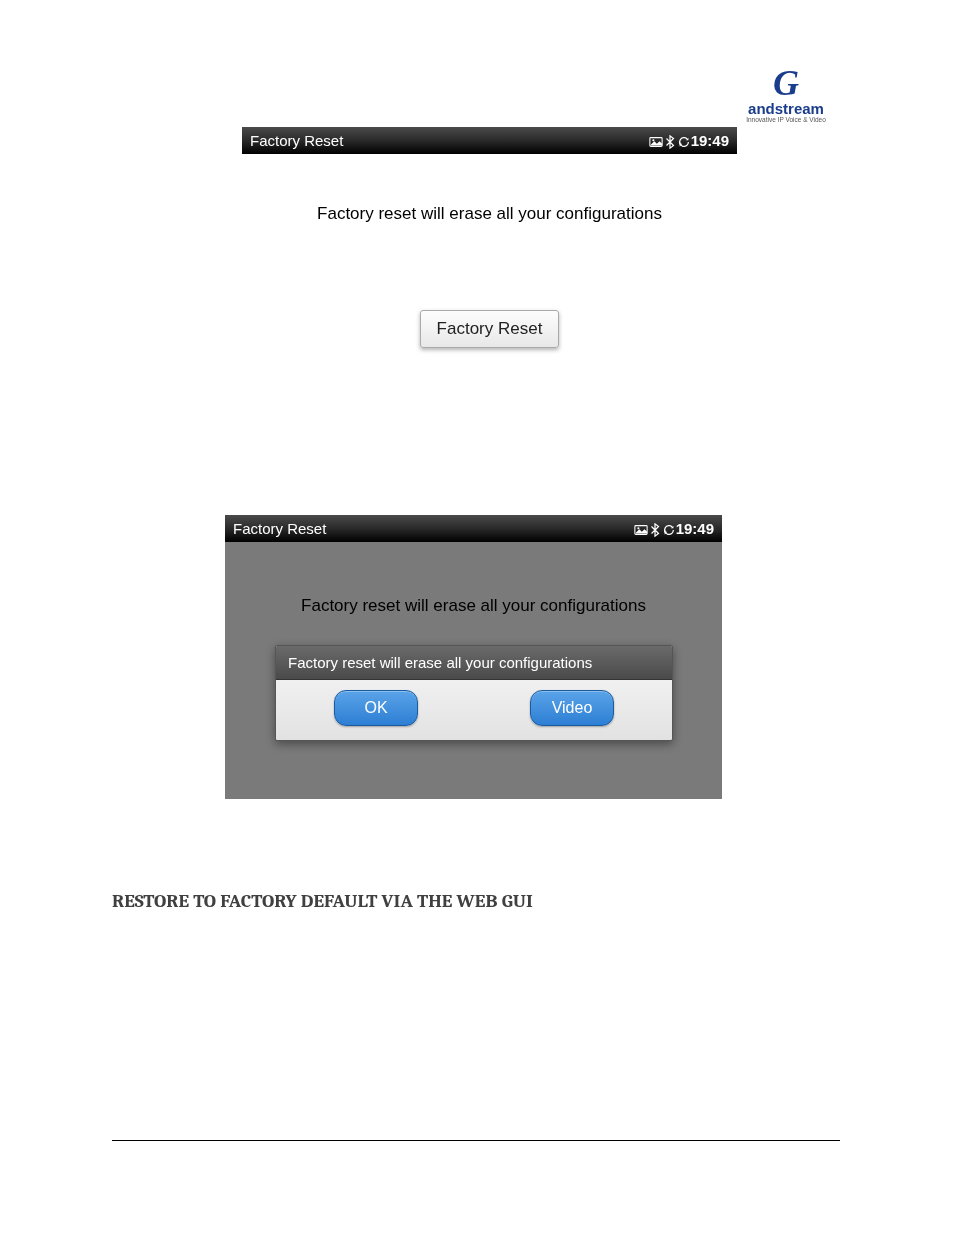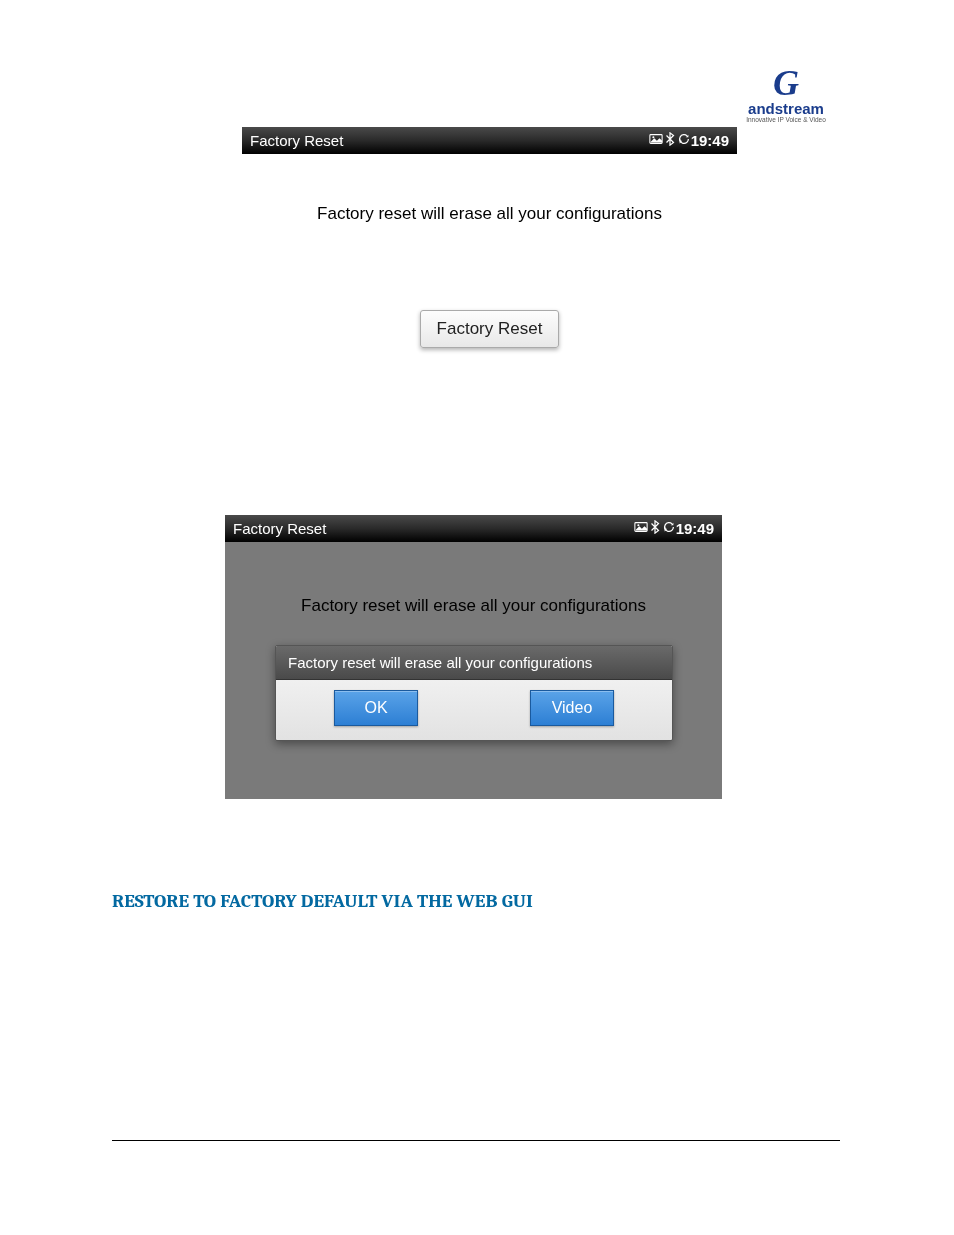--- a/index.html
+++ b/index.html
@@ -53,21 +53,21 @@
       justify-content: space-between;
       padding: 0 8px;
       color: #fff;
       font-size: 15px;
     }
     .statusbar-title {
       font-weight: 500;
     }
     .statusbar-right {
       display: flex;
-      align-items: flex-start;
+      align-items: flex-end;
       gap: 0;
       font-size: 13px;
       padding-left: 42px;
     }
     .statusbar-time {
       font-size: 15px;
       font-weight: bold;
     }
     .status-icon { width: 14px; height: 14px; display: inline-block; }
     .screenshot1-body {
@@ -132,36 +132,36 @@
       text-align: left;
     }
     .dialog-buttons {
       display: flex;
       justify-content: space-between;
       padding: 10px 58px 14px 58px;
     }
     .dialog-btn {
       width: 84px;
       height: 36px;
-      border-radius: 0;
+      border-radius: 12px;
       border: 1px solid #1a5a9e;
       background: linear-gradient(to bottom, #5aa3e8 0%, #2d7fd4 100%);
       color: #fff;
       font-size: 16px;
       cursor: pointer;
       box-shadow: inset 0 1px 0 rgba(255,255,255,0.3), 0 1px 2px rgba(0,0,0,0.3);
     }
     .section-heading {
       position: absolute;
       top: 890px;
       left: 112px;
       font-family: 'Cambria', Georgia, serif;
       font-size: 19px;
       font-weight: bold;
-      color: #0369a1;
+      color: #404040;
     }
     .footer-line {
       position: absolute;
       top: 1140px;
       left: 112px;
       width: 728px;
       border-top: 1px solid #000;
     }
   </style>
 </head>

